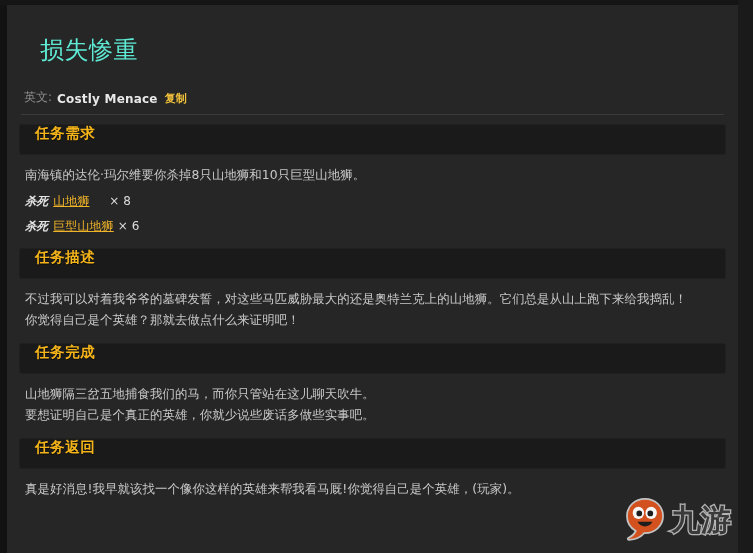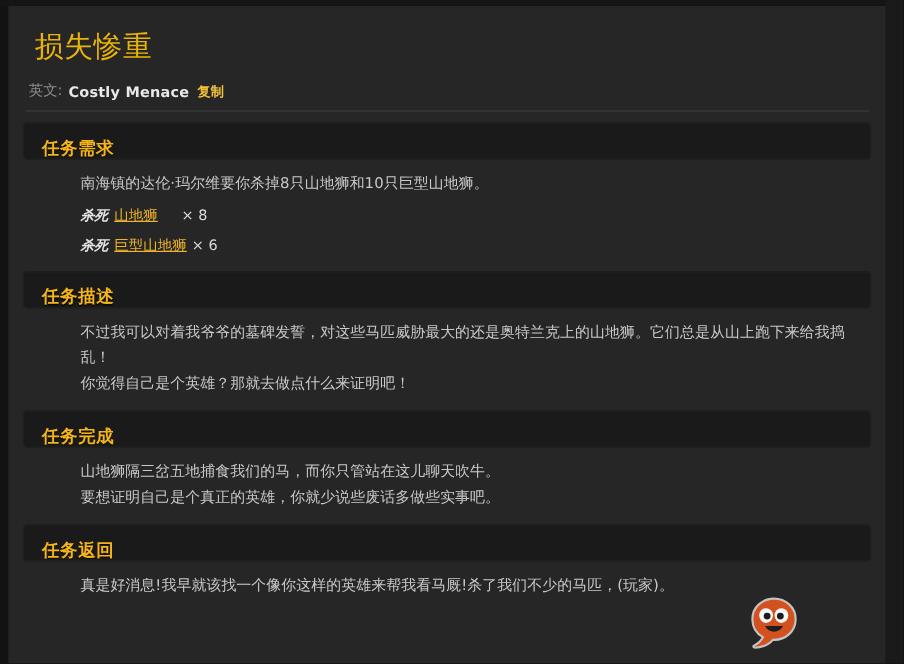--- a/index.html
+++ b/index.html
@@ -48,26 +48,26 @@
   
   .right-gutter {
     position: absolute;
     right: 0; top: 0;
     width: 15px;
     height: 553px;
     background: #1a1a1a;
   }
 
   .title {
-    margin: 5px;
+    margin: 16px;
     padding: 14px 0 0 5px;
     font-size: 24px;
     line-height: 1.25;
     font-weight: 400;
-    color: #eab308;
+    color: #5eead4;
     letter-spacing: 0.5px;
   }
 
   .subline {
     padding: 8px 0 0 5px;
     font-size: 12px;
     color: #9a9a9a;
     display: flex;
     align-items: flex-end;
     gap: 5px;
@@ -94,35 +94,34 @@
 
   .section {
     margin-top: 9px;
   }
 
   .section-header {
     background: #1a1a1a;
     border-radius: 4px;
     height: 31px;
     display: flex;
-    align-items: flex-end;
+    align-items: flex-start;
     padding-left: 16px;
     box-shadow: inset 0 0 0 1px #202020;
   }
   .section-header .section-title {
     color: #f5b51a;
     font-size: 14.5px;
     font-weight: bold;
     letter-spacing: 0.6px;
     text-shadow: 0 1px 0 rgba(0,0,0,0.6);
   }
 
   .section-body {
     padding: 9px 5px 4px 6px;
-    margin-left: 42px;
   }
 
   .para {
     color: #c9c9c9;
     font-size: 12.4px;
     line-height: 21px;
     margin: 0;
     letter-spacing: 0.1px;
   }
 
@@ -245,30 +244,31 @@
         <p class="para">山地狮隔三岔五地捕食我们的马，而你只管站在这儿聊天吹牛。</p>
         <p class="para">要想证明自己是个真正的英雄，你就少说些废话多做些实事吧。</p>
       </div>
     </div>
 
     <div class="section">
       <div class="section-header">
         <span class="section-title">任务返回</span>
       </div>
       <div class="section-body">
-        <p class="para">真是好消息!我早就该找一个像你这样的英雄来帮我看马厩!杀了我们不少的马匹，(玩家)。</p>
+        <p class="para">真是好消息!我早就该找一个像你这样的英雄来帮我看马厩!你觉得自己是个英雄，(玩家)。</p>
       </div>
     </div>
 
   </div>
 
   <div class="watermark">
     <svg class="wm-mascot" viewBox="0 0 100 104">
       <path d="M50 4 C28 4 9 20 9 43 C9 58 17 70 29 77 C25 85 18 90 12 93 C10 94 11 97 14 97 C30 96 42 89 48 82 C49 82 49 82 50 82 C72 82 91 66 91 43 C91 20 72 4 50 4 Z" fill="#d9531e" stroke="#c9c9c9" stroke-width="4"></path>
       <ellipse cx="35" cy="36" rx="13" ry="14" fill="#ffffff"></ellipse>
       <ellipse cx="64" cy="36" rx="13" ry="14" fill="#ffffff"></ellipse>
       <circle cx="37" cy="37" r="6.5" fill="#1d1d1d"></circle>
       <circle cx="62" cy="37" r="6.5" fill="#1d1d1d"></circle>
       <path d="M33 56 C40 70 60 70 67 56 Z" fill="#1d1d1d"></path>
     </svg>
+    <div class="wm-text">九游</div>
   </div>
 
 </div>
 
 </body></html>

